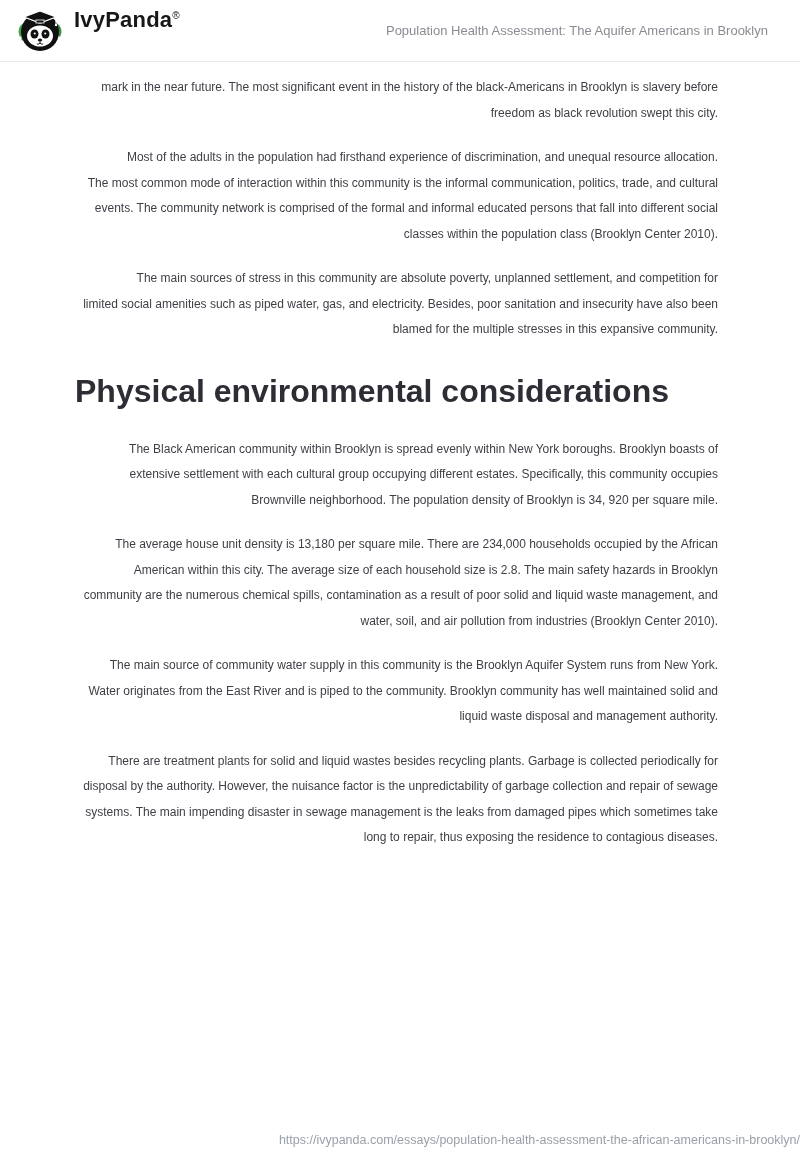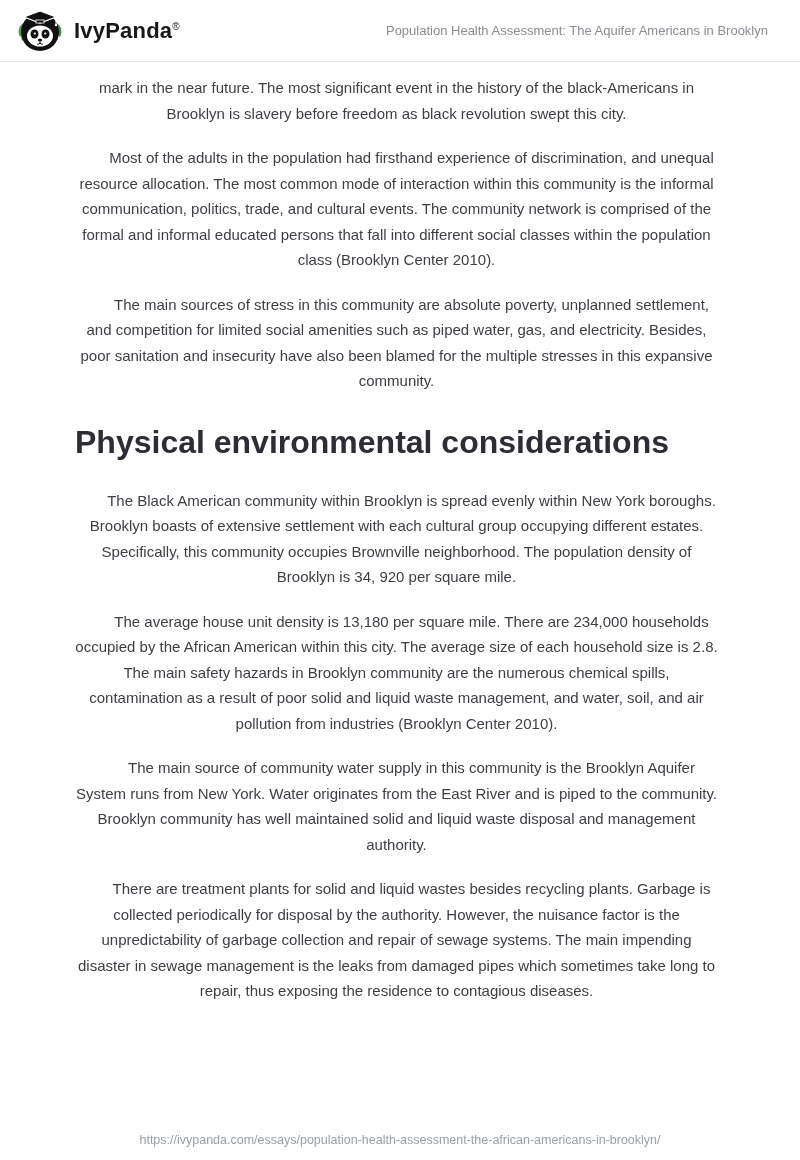--- a/index.html
+++ b/index.html
@@ -16,21 +16,21 @@
   .header {
     display: flex;
     align-items: center;
     justify-content: space-between;
     padding: 8px 32px 8px 16px;
     height: 62px;
     border-bottom: 1px solid #e7e7ea;
   }
   .brand {
     display: flex;
-    align-items: center;
+    align-items: flex-start;
     gap: 10px;
     cursor: pointer;
   }
   .brand-name {
     font-size: 22px;
     font-weight: bold;
     color: #17171a;
     letter-spacing: 0.2px;
   }
   .brand-name sup {
@@ -41,41 +41,41 @@
   .header-title {
     font-size: 13px;
     color: #8b8b93;
     text-align: right;
     max-width: 430px;
   }
   .content {
     padding: 13px 82px 0 75px;
   }
   .content p {
-    font-size: 15px;
+    font-size: 12px;
     line-height: 25.5px;
     color: #3e3e46;
     margin: 0 0 19px 0;
     text-indent: 30px;
-    text-align: center;
+    text-align: right;
   }
   .content p.no-indent { text-indent: 0; }
   .content h2 {
     font-size: 32px;
     font-weight: bold;
     color: #2d2d35;
     margin: 29px 0 27px 0;
     line-height: 1.2;
   }
   .footer {
     position: absolute;
     left: 0;
     right: 0;
     bottom: 12px;
-    text-align: center;
+    text-align: right;
   }
   .footer a {
     font-size: 12.5px;
     color: #9aa0a9;
     text-decoration: none;
     cursor: pointer;
   }
   .logo-icon { width: 48px; height: 48px; display: block; }
 </style>
 </head>

